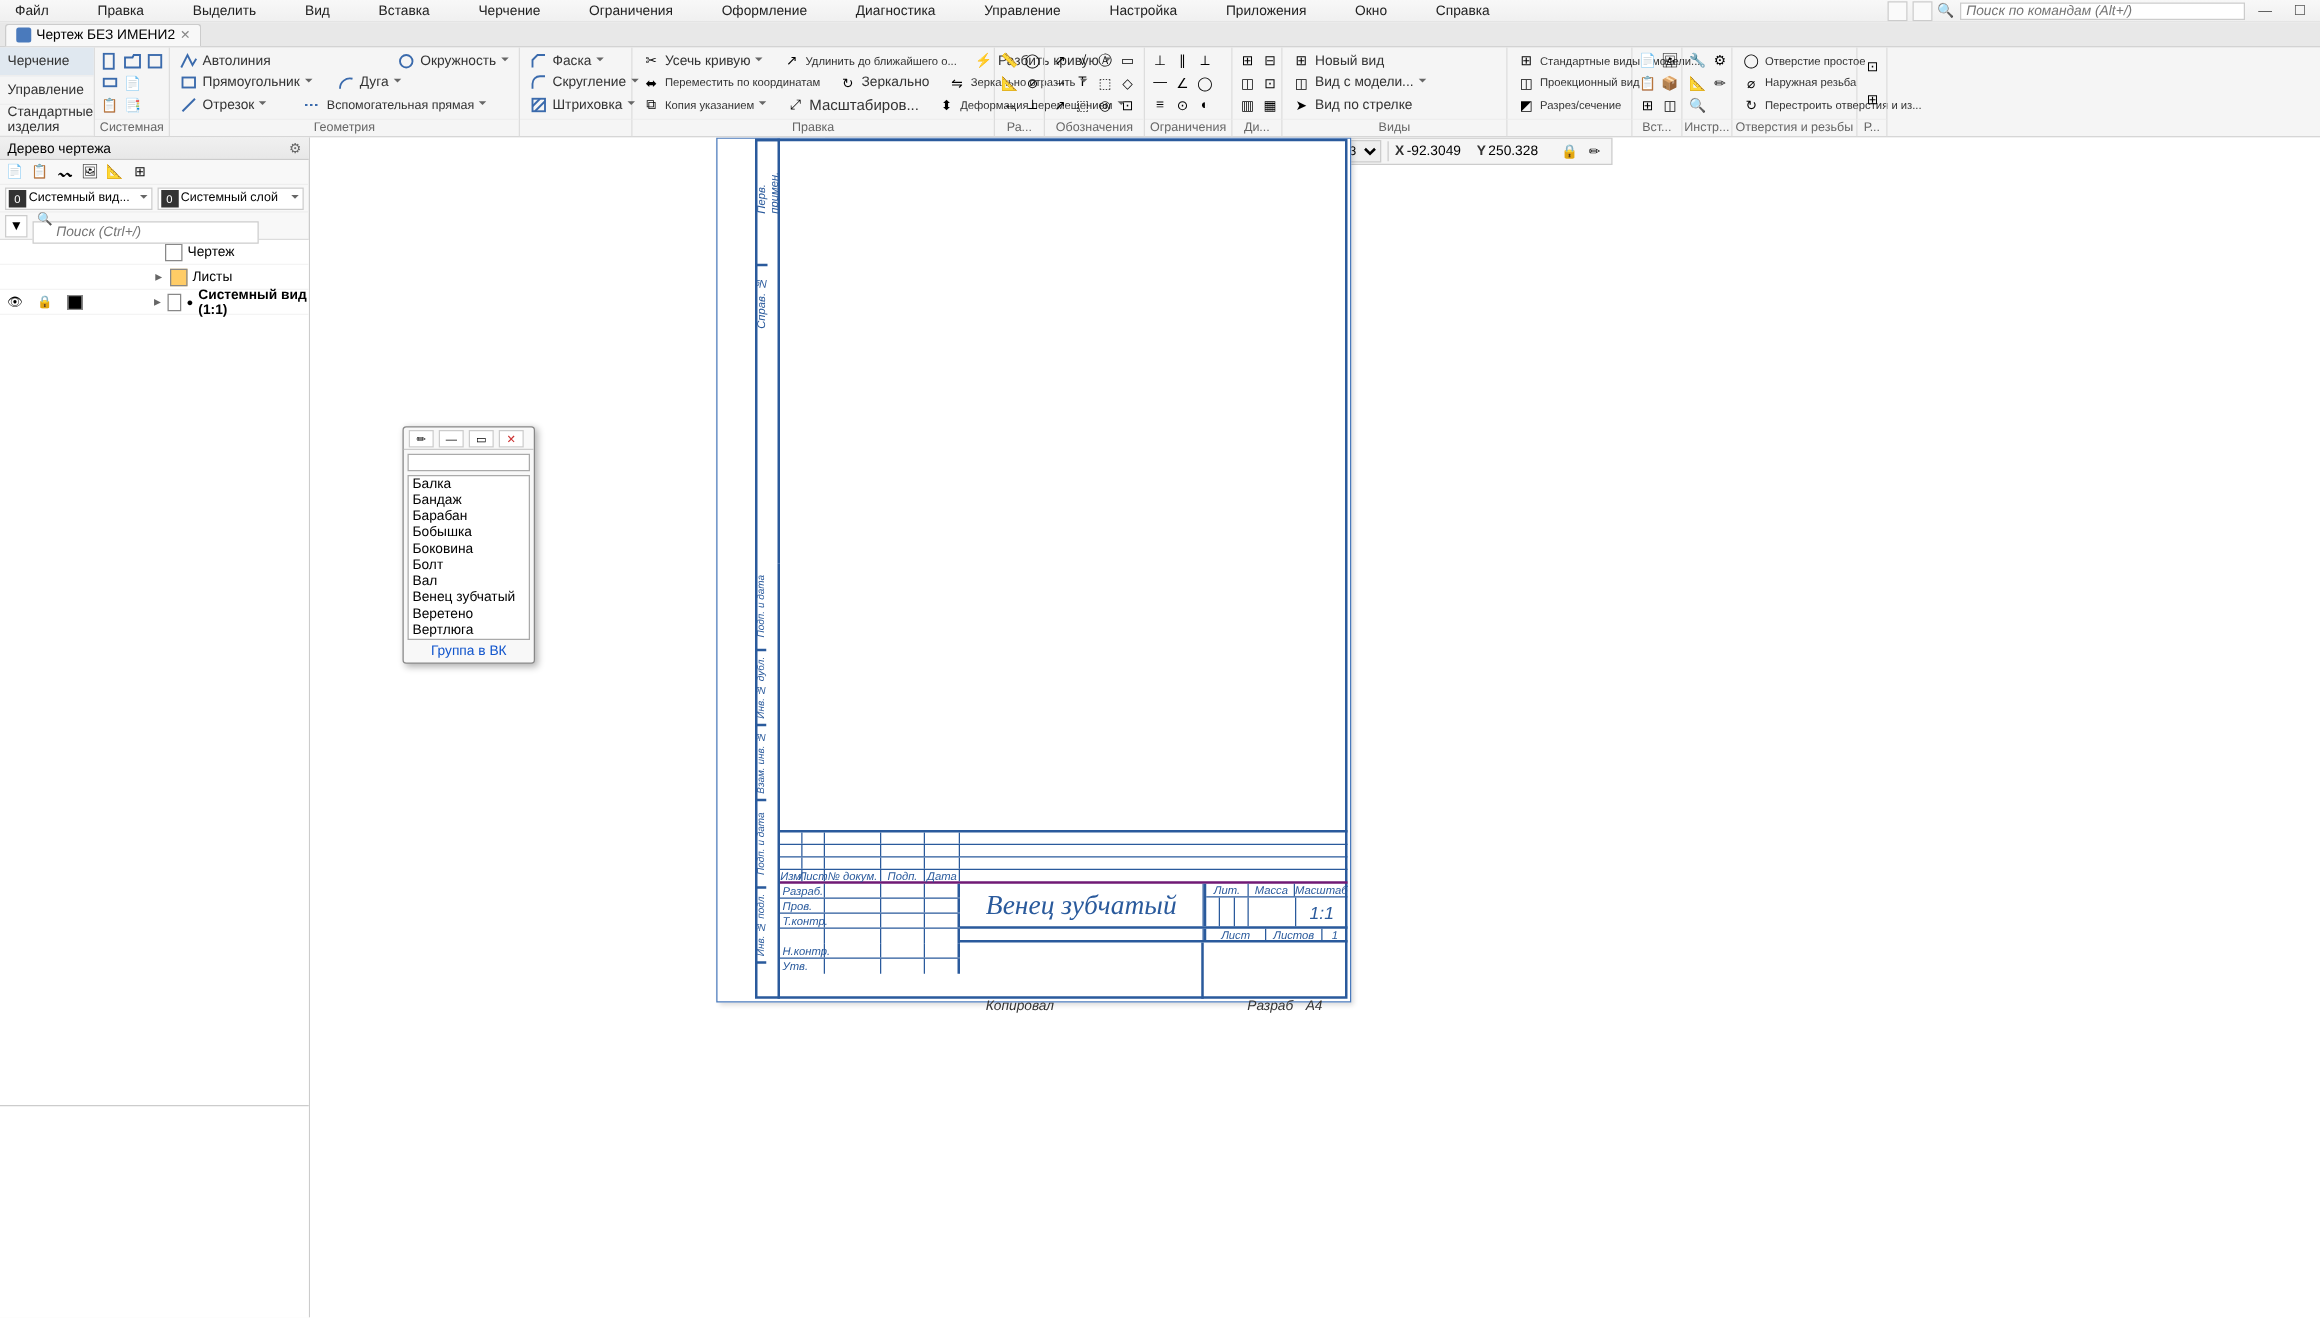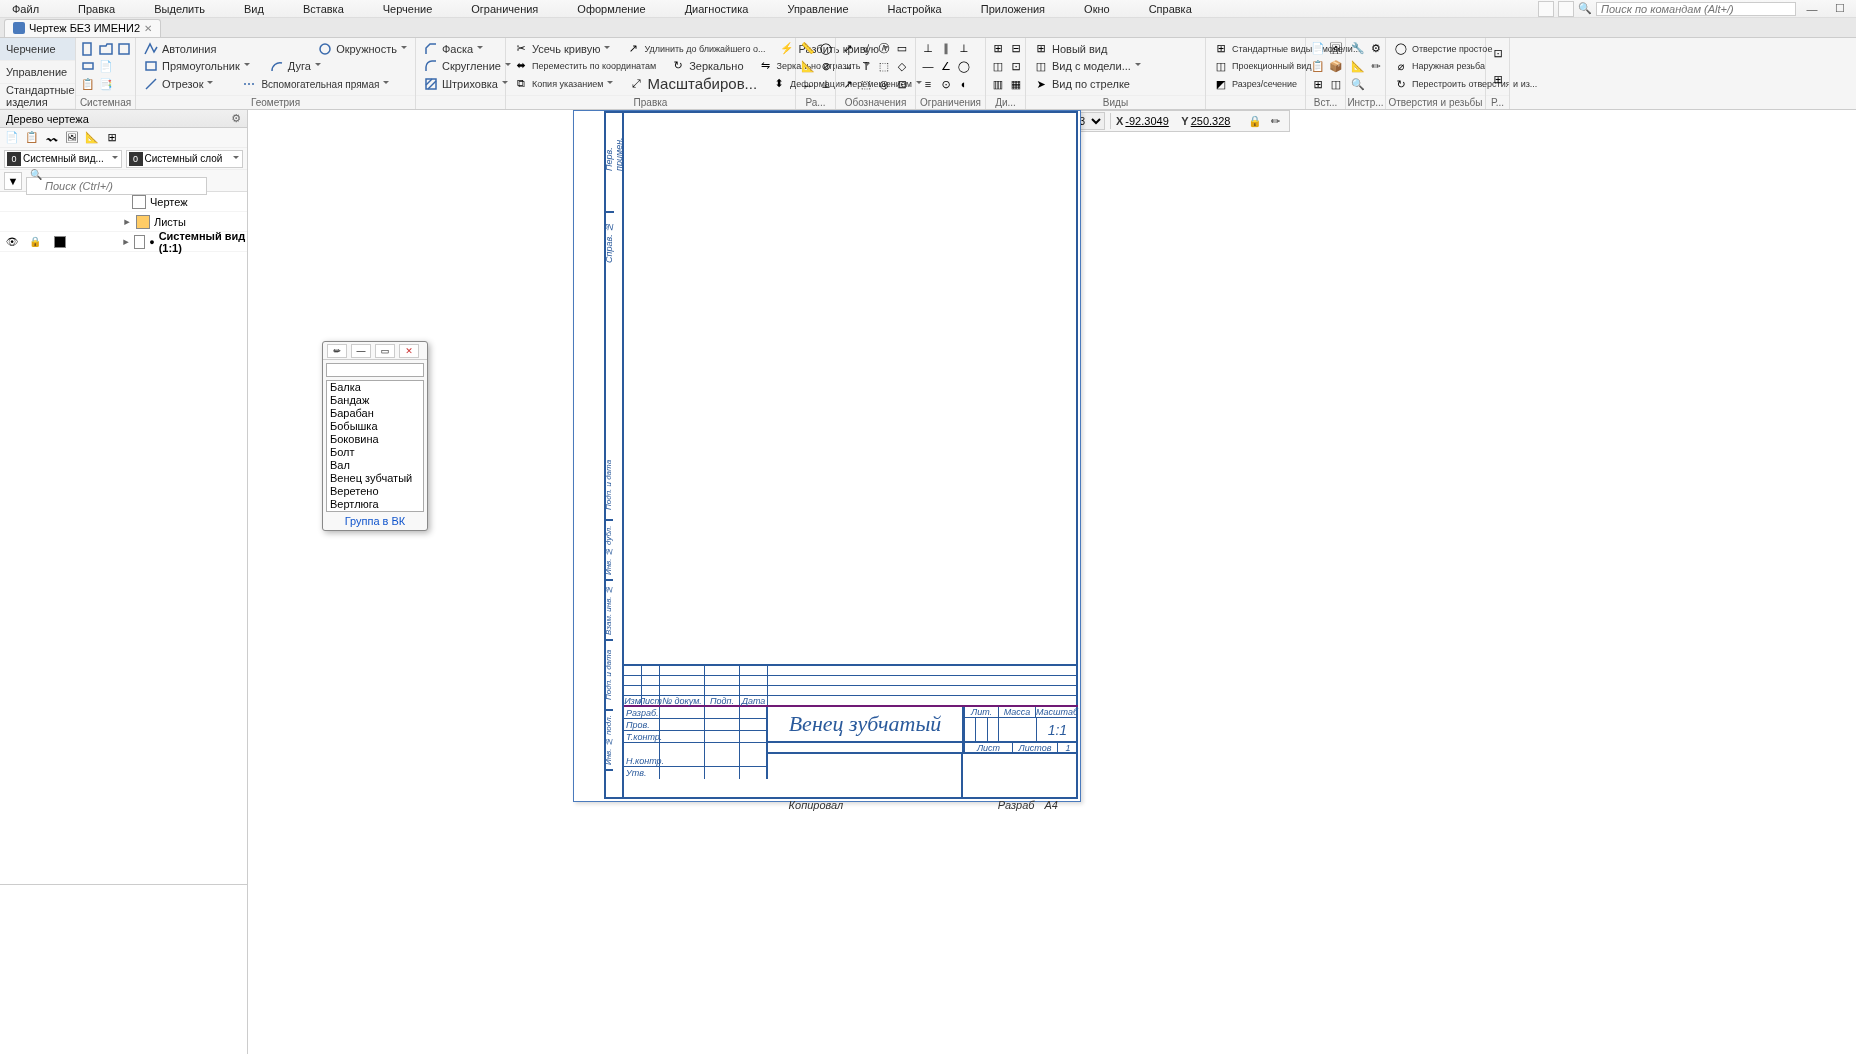--- a/index.html
+++ b/index.html
@@ -2,21 +2,21 @@
 <html><head>
 <meta charset="utf-8">
 <style>
 * { margin: 0; padding: 0; box-sizing: border-box; font-family: Arial, sans-serif; font-size: 11px; }
 body { background: #fff; width: 1856px; height: 1054px; overflow: hidden; position: relative; }
 
 .menubar { height: 18px; background: linear-gradient(#f8f8f8,#f0f0f0); display: flex; align-items: center; padding: 0 4px; border-bottom: 1px solid #ddd; gap: 23px; }
 .menubar .mi { padding: 0 8px; color: #222; cursor: pointer; }
 .menubar .right { margin-left: auto; display: flex; align-items: center; gap: 4px; }
 .menubar .ricon { width: 16px; height: 16px; border: 1px solid #ccc; background: #fafafa; }
-.menubar input.search { width: 200px; height: 14px; border: 1px solid #ccc; padding: 0 4px; font-style: italic; color: #aaa; background: #fff; }
+.menubar input.search { width: 228px; height: 14px; border: 1px solid #ccc; padding: 0 4px; font-style: italic; color: #aaa; background: #fff; }
 .menubar .winbtn { width: 24px; height: 14px; display: flex; align-items: center; justify-content: center; color: #555; }
 
 .tabbar { height: 20px; background: #e8e8e8; display: flex; align-items: center; border-bottom: 1px solid #ccc; }
 .tabbar .tab { display: flex; align-items: center; gap: 4px; padding: 0 8px; height: 18px; background: #f8f8f8; border: 1px solid #ccc; border-bottom: none; border-radius: 3px 3px 0 0; margin-left: 4px; }
 .tabbar .tabicon { width: 12px; height: 12px; background: #4a7abc; border-radius: 2px; }
 .tabbar .close { color: #888; cursor: pointer; font-size: 10px; }
 
 .ribbon { display: flex; height: 72px; background: #f5f5f5; border-bottom: 1px solid #ccc; }
 .ribbon .leftcol { width: 76px; display: flex; flex-direction: column; border-right: 1px solid #ddd; }
 .ribbon .leftcol .lbtn { flex: 1; display: flex; align-items: center; padding: 0 6px; color: #333; cursor: pointer; border-bottom: 1px solid #eee; }
@@ -56,21 +56,21 @@
 
 .canvas { flex: 1; position: relative; background: #fff; overflow: hidden; }
 
 .quickbar { position: absolute; left: 412px; top: 0px; height: 22px; display: flex; align-items: center; gap: 2px; background: #f5f5f5; border: 1px solid #ccc; padding: 0 4px; }
 .quickbar .qb { width: 18px; height: 18px; display: flex; align-items: center; justify-content: center; border: 1px solid transparent; }
 .quickbar .qb.on { background: #d8e8f8; border-color: #8ab; }
 .quickbar .sep { width: 1px; height: 16px; background: #ccc; margin: 0 3px; }
 .quickbar select { height: 18px; border: 1px solid #ccc; font-size: 10px; }
 .quickbar .coord { display: flex; align-items: center; gap: 2px; }
 .quickbar .coord .l { color: #333; font-weight: bold; }
-.quickbar .coord .v { width: 54px; text-align: left; text-decoration: underline; }
+.quickbar .coord .v { width: 54px; text-align: left; }
 
 .sheet { position: absolute; left: 325px; top: 0px; width: 508px; height: 692px; border: 1px solid #4a7abc; background: #fff; box-shadow: 2px 2px 4px rgba(0,0,0,0.15); }
 .sheet .frame { position: absolute; left: 30px; top: 0; right: 2px; bottom: 2px; border: 2px solid #2a5a9c; }
 .sheet .stamp { position: absolute; left: 30px; top: 0; width: 20px; height: 340px; border-right: 2px solid #2a5a9c; }
 .sheet .stamp .cell { border-bottom: 2px solid #2a5a9c; height: 60px; font-style: italic; color: #2a5a9c; font-size: 9px; writing-mode: vertical-rl; transform: rotate(180deg); display: flex; align-items: center; justify-content: center; }
 .sheet .stamp2 { position: absolute; left: 30px; top: 340px; width: 20px; bottom: 2px; border-right: 2px solid #2a5a9c; }
 .sheet .stamp2 .cell { border-top: 2px solid #2a5a9c; height: 60px; font-style: italic; color: #2a5a9c; font-size: 8px; writing-mode: vertical-rl; transform: rotate(180deg); display: flex; align-items: center; justify-content: center; }
 .titleblock { position: absolute; right: 2px; bottom: 2px; width: 454px; height: 135px; border-top: 2px solid #2a5a9c; display: flex; flex-direction: column; font-style: italic; color: #2a5a9c; }
 .titleblock .r { display: flex; border-bottom: 1px solid #2a5a9c; }
 .titleblock .c { border-right: 1px solid #2a5a9c; display: flex; align-items: center; justify-content: center; font-size: 9px; }
@@ -307,21 +307,21 @@
           </div>
       </div>
       <div class="row">
         <div class="tool">
             <span class="ricon16">⧉</span>
             <span class="lbl" style="font-size:9px">Копия указанием</span>
             <span class="dd"></span>
           </div>
         <div class="tool" style="margin-left:6px">
             <span class="ricon16">⤢</span>
-            <span class="lbl" style="font-size:15px">Масштабиров...</span>
+            <span class="lbl" style="font-size:12px">Масштабиров...</span>
           </div>
         <div class="tool" style="margin-left:6px">
             <span class="ricon16">⬍</span>
             <span class="lbl" style="font-size:9px">Деформация перемещением</span>
             <span class="dd"></span>
           </div>
       </div>
     </div>
     <div class="pname">Правка</div>
   </div>

